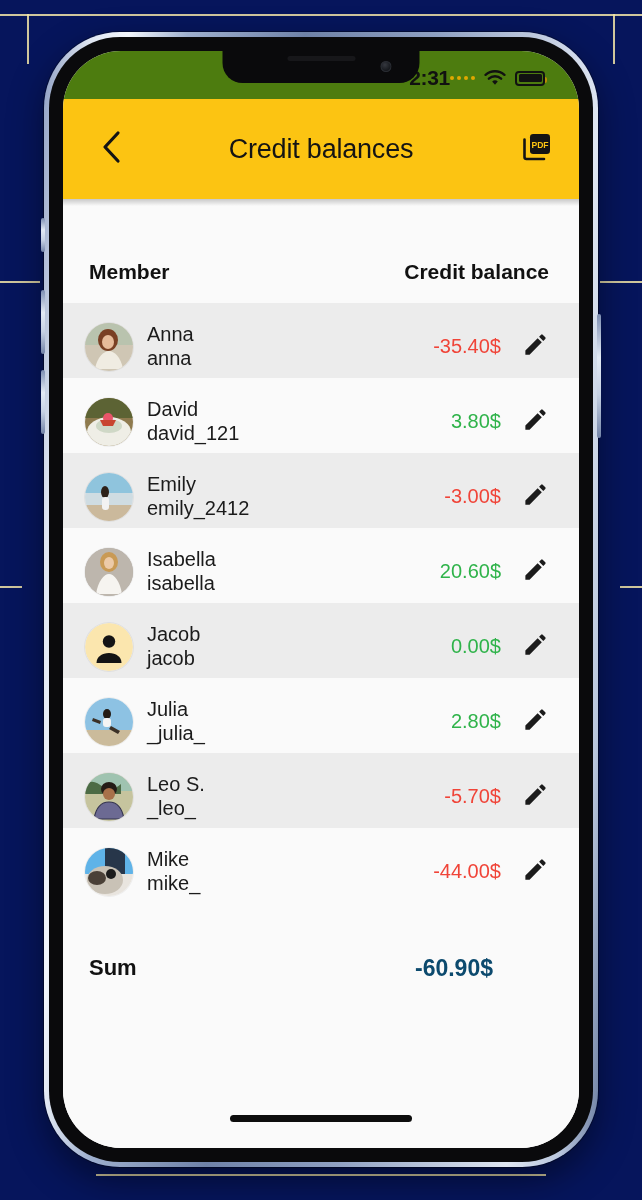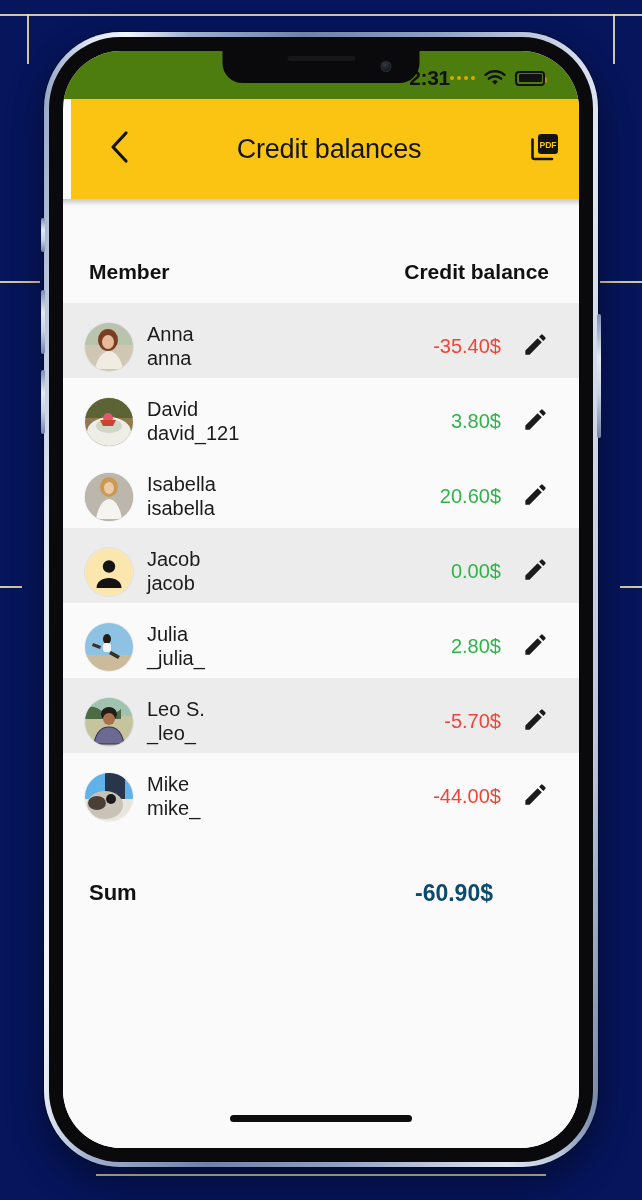--- a/index.html
+++ b/index.html
@@ -57,21 +57,21 @@
     position:absolute;left:50%;transform:translateX(-50%);top:-2px;
     width:197px;height:34px;background:#0a0a0c;border-radius:0 0 20px 20px;z-index:6;
   }
   .speaker{position:absolute;left:50%;transform:translateX(-50%);top:7px;width:68px;height:5px;border-radius:3px;background:#17171a;}
   .camera{position:absolute;right:28px;top:12px;width:11px;height:11px;border-radius:50%;
     background:radial-gradient(circle at 40% 35%,#35383f 0%,#16181d 60%,#0c0d10 100%);
     box-shadow:inset 0 0 0 1px #2a2d33;}
 
   
   .appbar{
-    position:absolute;left:8px;top:48px;width:100%;height:100px;background:#FCC412;
+    position:absolute;left:0;top:48px;width:100%;height:100px;background:#FCC412;
     display:flex;align-items:center;box-sizing:border-box;padding:0 26px;z-index:4;
   }
   .back-btn{width:44px;height:44px;display:flex;align-items:center;justify-content:center;cursor:pointer;}
   .app-title{flex:1;text-align:center;font-size:27px;font-weight:400;color:#141414;letter-spacing:-.2px;}
   .pdf-btn{width:44px;height:44px;display:flex;align-items:center;justify-content:flex-end;cursor:pointer;}
 
   
   .content{position:absolute;left:0;top:148px;right:0;bottom:0;background:#FAFAFA;}
   .appbar-shadow{position:absolute;left:0;top:148px;width:100%;height:7px;
     background:linear-gradient(180deg,rgba(0,0,0,.20),rgba(0,0,0,0));z-index:3;}
@@ -216,20 +216,41 @@
                 <div class="name">David</div>
                 <div class="handle">david_121</div>
               </div>
               <div class="amount pos">3.80$</div>
               <div class="pencil">
                 <span><svg width="27" height="27" viewBox="0 0 24 24">
                     <path d="M3 17.3V21h3.7L17.6 10.1l-3.7-3.7zM20.7 7a1 1 0 0 0 0-1.4l-2.3-2.3a1 1 0 0 0-1.4 0l-1.8 1.8 3.7 3.7z" fill="#1b1b1b"></path>
                   </svg></span>
               </div>
             </div>
+            <div class="row odd">
+              <div class="avatar">
+                <svg viewBox="0 0 48 48">
+                  <rect width="48" height="20" fill="#8fc4dd"></rect>
+                  <rect y="20" width="48" height="12" fill="#cfdce2"></rect>
+                  <rect y="32" width="48" height="16" fill="#cbb99c"></rect>
+                  <ellipse cx="20" cy="19" rx="4" ry="6" fill="#2d2119"></ellipse>
+                  <rect x="17" y="24" width="7" height="13" rx="3" fill="#f2f2f2"></rect>
+                </svg>
+              </div>
+              <div class="names">
+                <div class="name">Emily</div>
+                <div class="handle">emily_2412</div>
+              </div>
+              <div class="amount neg">-3.00$</div>
+              <div class="pencil">
+                <span><svg width="27" height="27" viewBox="0 0 24 24">
+                    <path d="M3 17.3V21h3.7L17.6 10.1l-3.7-3.7zM20.7 7a1 1 0 0 0 0-1.4l-2.3-2.3a1 1 0 0 0-1.4 0l-1.8 1.8 3.7 3.7z" fill="#1b1b1b"></path>
+                  </svg></span>
+              </div>
+            </div>
             <div class="row even">
               <div class="avatar">
                 <svg viewBox="0 0 48 48">
                   <rect width="48" height="48" fill="#a9a29a"></rect>
                   <rect width="48" height="48" fill="#bdb6ad"></rect>
                   <ellipse cx="24" cy="14" rx="9" ry="10" fill="#c99a55"></ellipse>
                   <ellipse cx="24" cy="15" rx="5" ry="6" fill="#eccaa8"></ellipse>
                   <path d="M11 46c2-13 8-20 13-20s11 7 13 20z" fill="#f6f4f0"></path>
                 </svg>
               </div>

